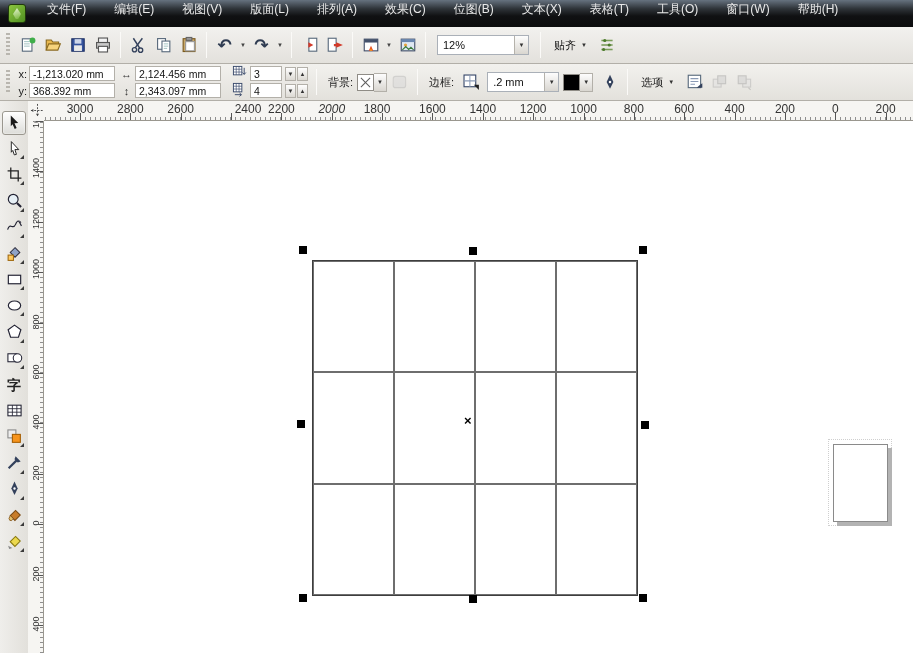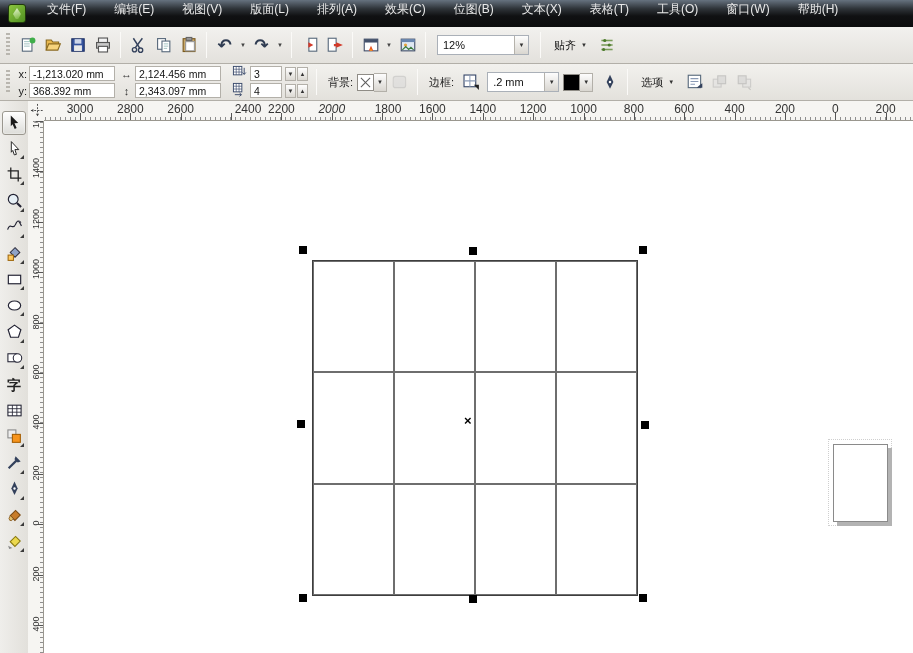--- a/index.html
+++ b/index.html
@@ -413,21 +413,21 @@
       <span class="hlab" style="left: 86.35px;">2800</span>
       <span class="htick" style="left: 86.35px;"></span>
       <span class="hlab" style="left: 136.7px;">2600</span>
       <span class="htick" style="left: 136.7px;"></span>
       <span class="hlab" style="left: 204px;">2400</span>
       <span class="htick" style="left: 187.05px;"></span>
       <span class="hlab" style="left: 237.4px;">2200</span>
       <span class="htick" style="left: 237.4px;"></span>
       <span class="hlab" style="left: 287.75px; font-style: italic;">2000</span>
       <span class="htick" style="left: 287.75px;"></span>
-      <span class="hlab" style="left: 344px;">1800</span>
+      <span class="hlab" style="left: 333px;">1800</span>
       <span class="htick" style="left: 338.1px;"></span>
       <span class="hlab" style="left: 388.45px;">1600</span>
       <span class="htick" style="left: 388.45px;"></span>
       <span class="hlab" style="left: 438.8px;">1400</span>
       <span class="htick" style="left: 438.8px;"></span>
       <span class="hlab" style="left: 489.15px;">1200</span>
       <span class="htick" style="left: 489.15px;"></span>
       <span class="hlab" style="left: 539.5px;">1000</span>
       <span class="htick" style="left: 539.5px;"></span>
       <span class="hlab" style="left: 589.85px;">800</span>

